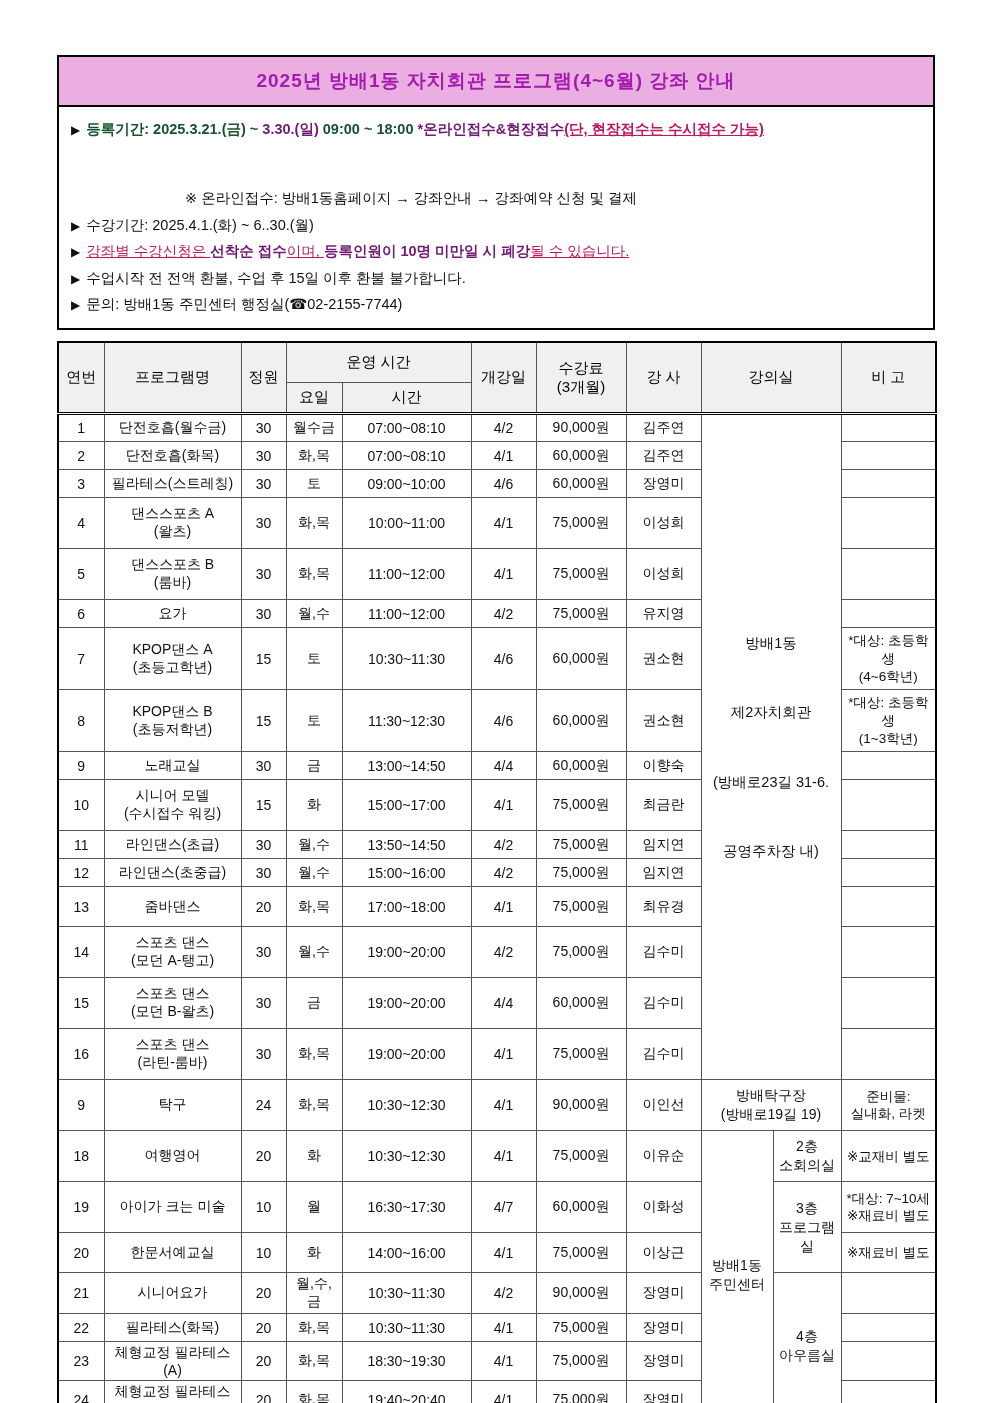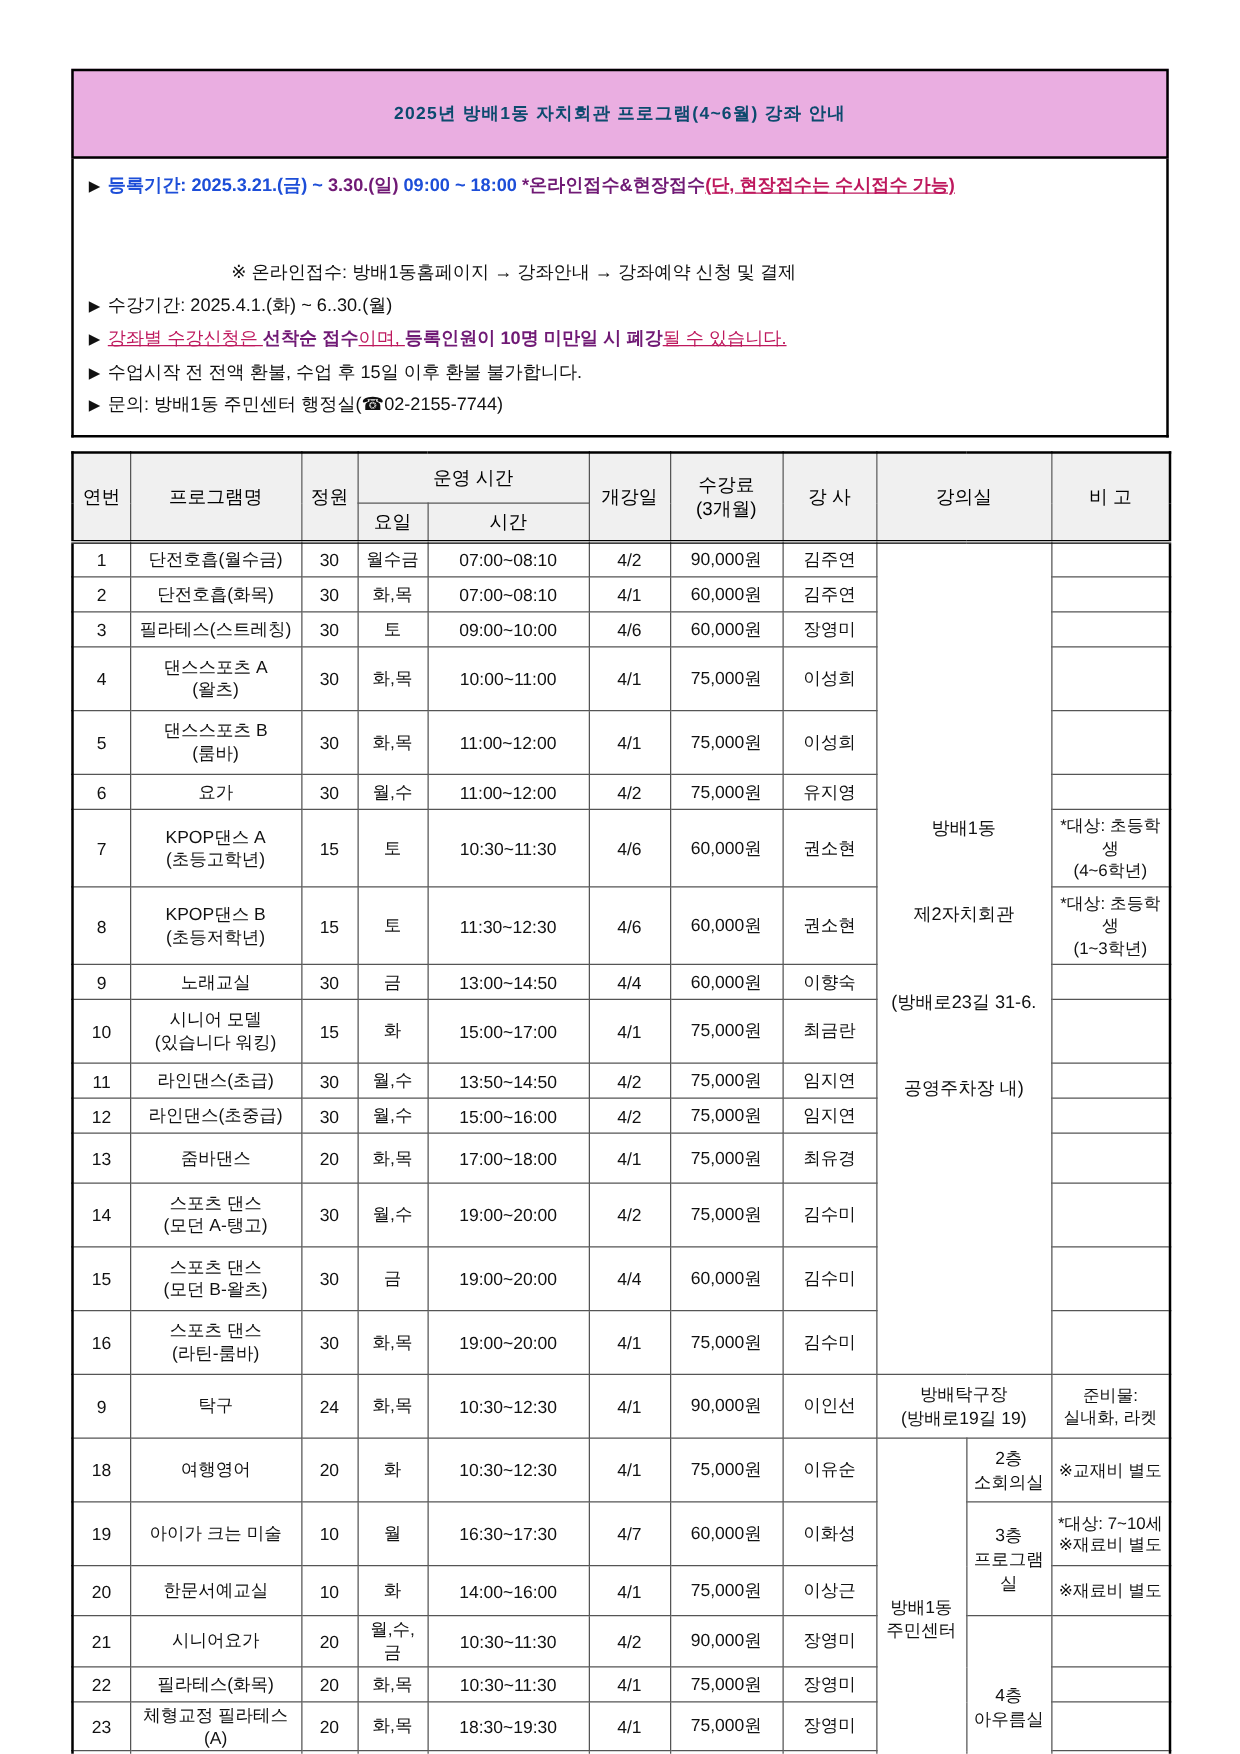--- a/index.html
+++ b/index.html
@@ -9,40 +9,40 @@
     font-family: "Liberation Sans", "DejaVu Sans", sans-serif;
     color: #111;
   }
   .page { padding: 55px 57px 0 57px; }
 
   
   .title-box {
     background: #eaaee1;
     border: 2px solid #000;
     text-align: center;
-    font-size: 14px;
+    font-size: 19px;
     font-weight: bold;
     letter-spacing: 1px;
-    padding: 25px 0;
-    color: #0c4a6e;
+    padding: 11px 0;
+    color: #a21caf;
   }
 
   
   .notice-box {
     border: 2px solid #000;
     border-top: none;
     padding: 9px 8px 10px 8px;
     font-size: 14.5px;
     line-height: 1.55;
   }
   .notice-line { white-space: nowrap; padding: 2px 0 2px 4px; }
   .notice-line .arrow { font-size: 12px; margin-right: 6px; }
   .notice-sub { padding-left: 118px; white-space: nowrap; padding-top: 1px; padding-bottom: 2px; margin-top: 44px; }
   .bold { font-weight: bold; }
-  .blue { color: #1d4ed8; }
+  .blue { color: #14532d; }
   .red  { color: #701a75; }
   .blk  { color: #be185d; text-decoration: underline; }
 
   
   table.schedule {
     border-collapse: collapse;
     table-layout: fixed;
     width: 878px;
     margin-top: 11px;
     border: 2px solid #000;
@@ -231,21 +231,21 @@
         <td>금</td>
         <td>13:00~14:50</td>
         <td>4/4</td>
         <td>60,000원</td>
         <td>이향숙</td>
         <td class="note"></td>
       </tr>
       <tr class="h50">
         <td>10</td>
         <td class="name">시니어 모델
-(있습니다 워킹)</td>
+(수시접수 워킹)</td>
         <td>15</td>
         <td>화</td>
         <td>15:00~17:00</td>
         <td>4/1</td>
         <td>75,000원</td>
         <td>최금란</td>
         <td class="note"></td>
       </tr>
       <tr class="h28">
         <td>11</td>

